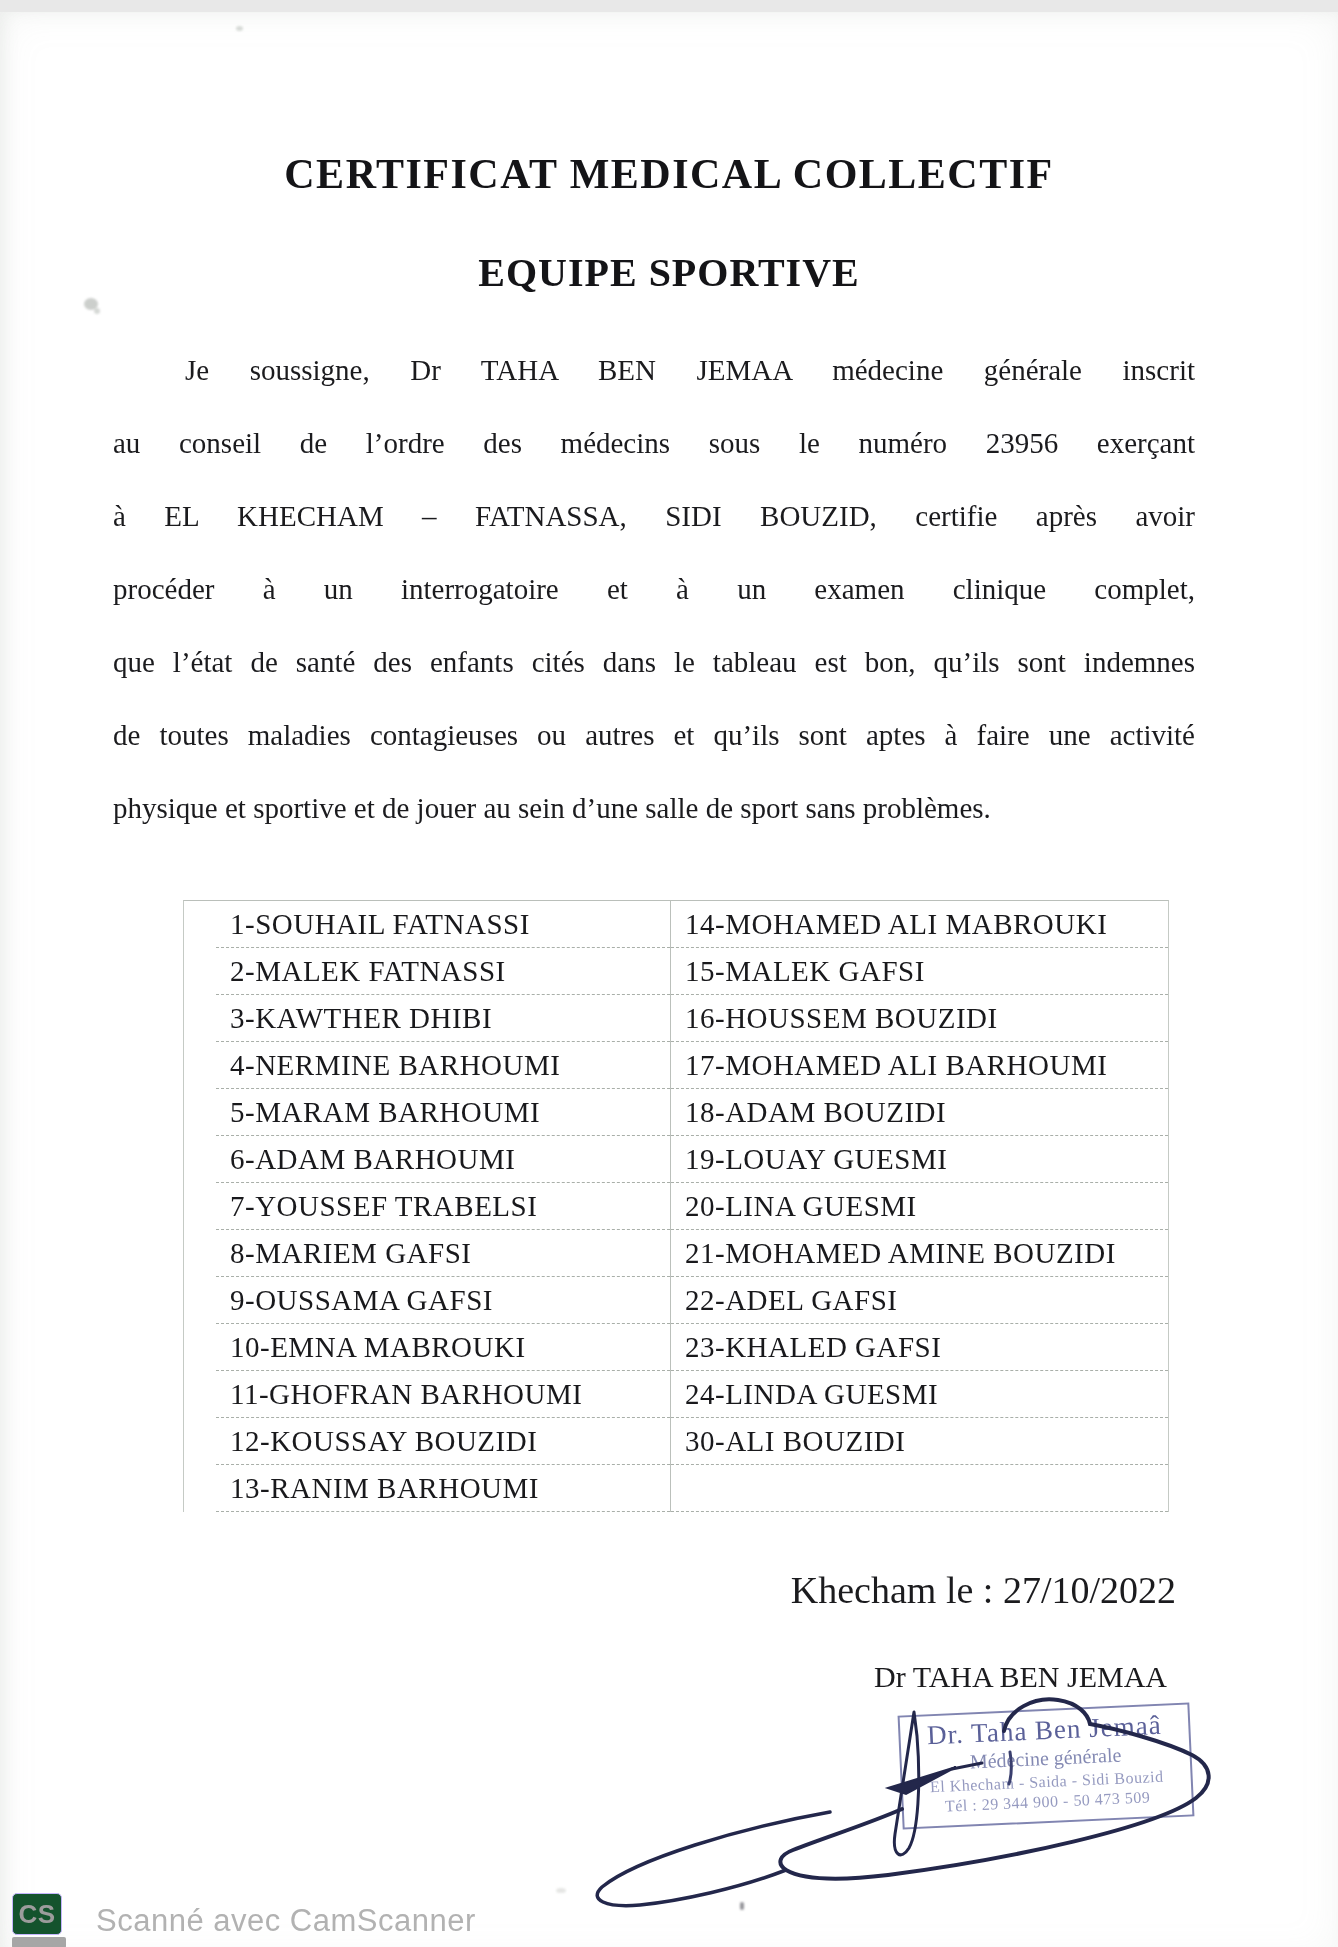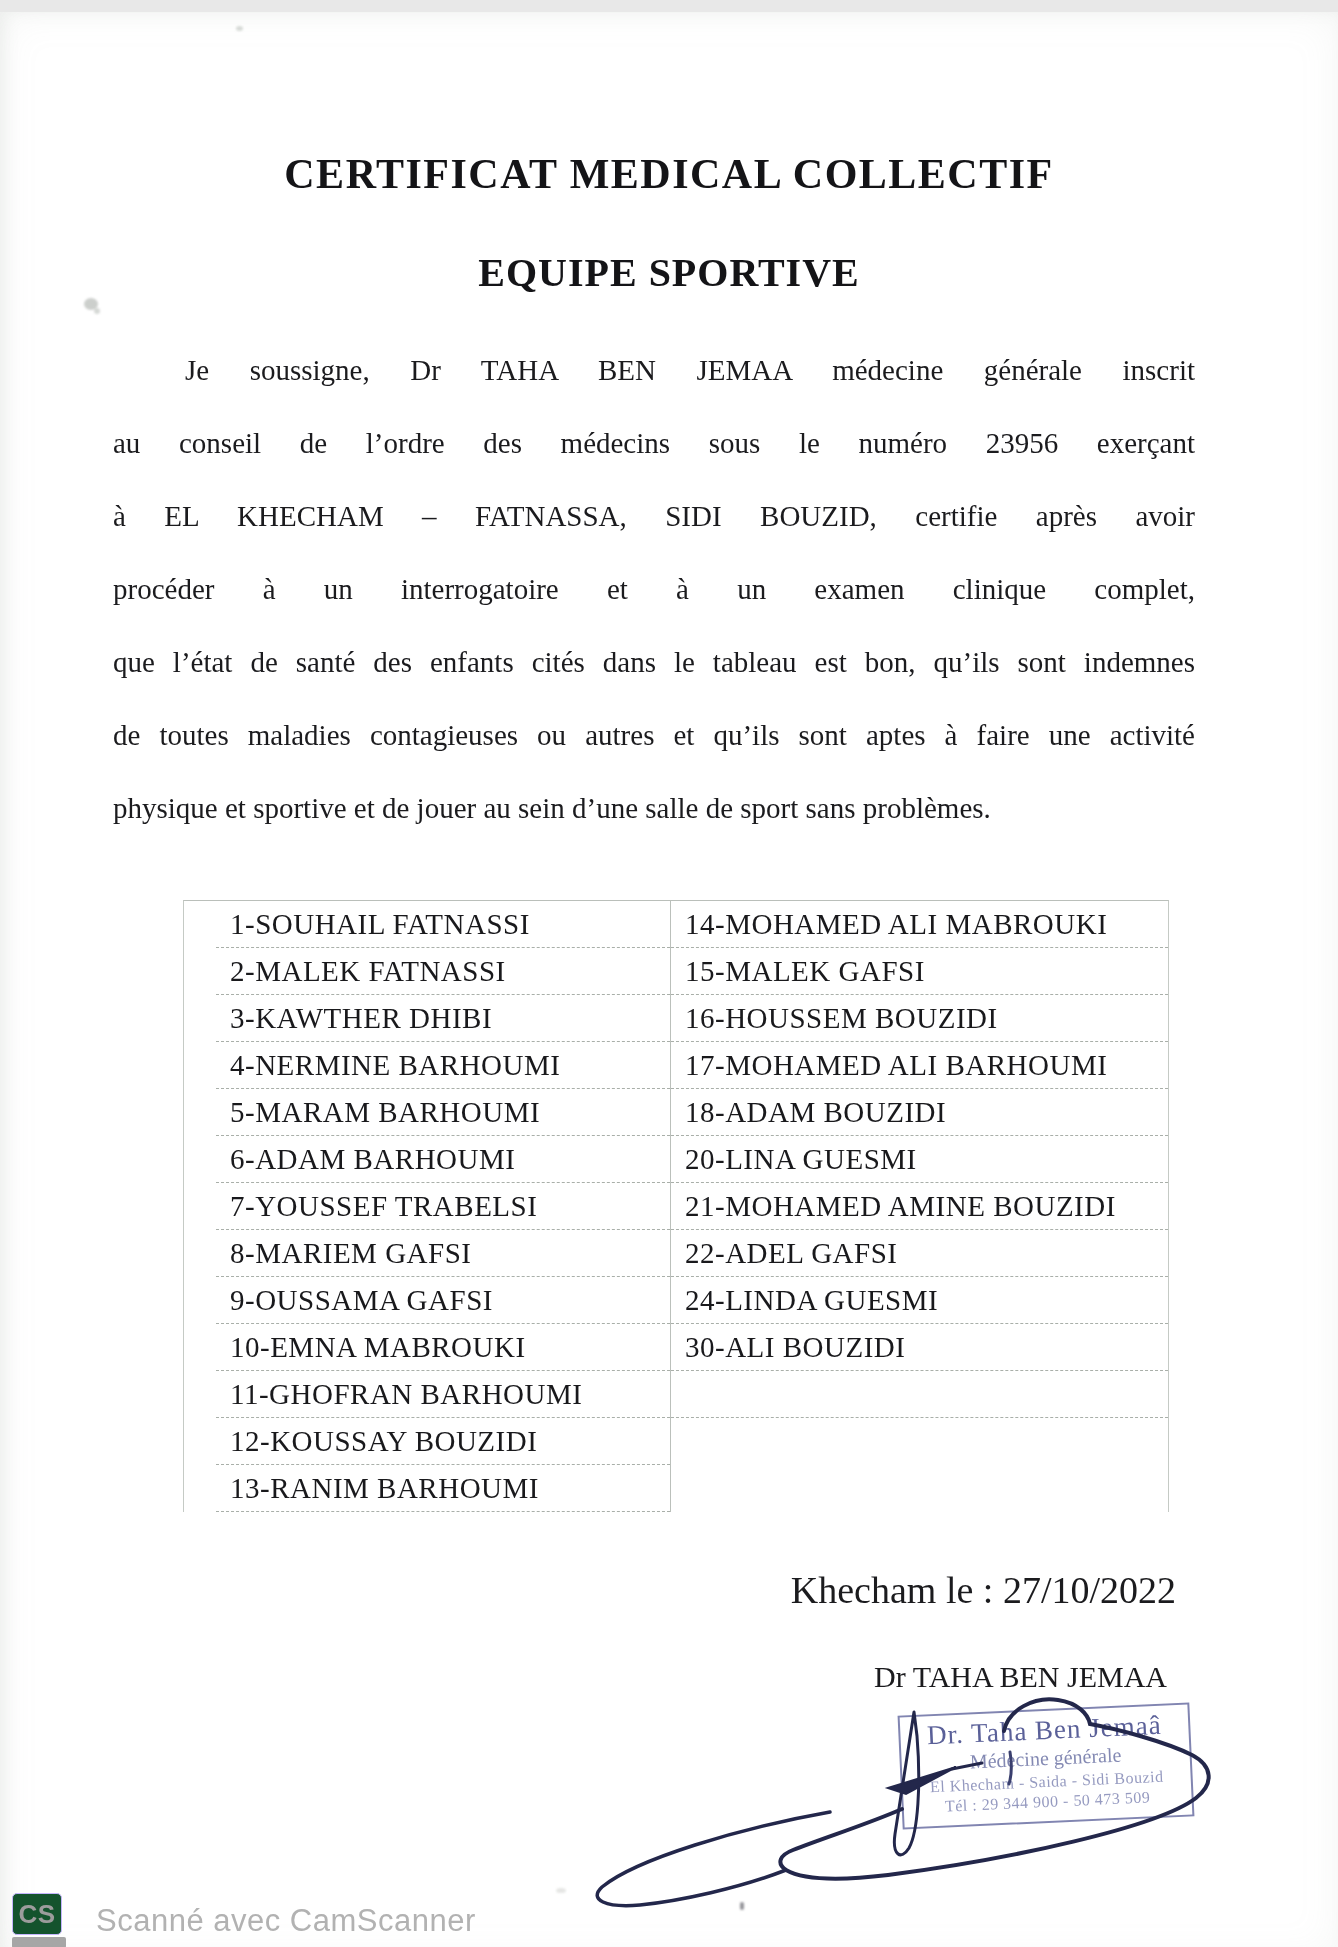--- a/index.html
+++ b/index.html
@@ -139,23 +139,25 @@
         <div class="cell">12-KOUSSAY BOUZIDI</div>
         <div class="cell">13-RANIM BARHOUMI</div>
       </div>
     <div class="col right">
 
     <div class="cell">14-MOHAMED ALI MABROUKI</div>
         <div class="cell">15-MALEK GAFSI</div>
         <div class="cell">16-HOUSSEM BOUZIDI</div>
         <div class="cell">17-MOHAMED ALI BARHOUMI</div>
         <div class="cell">18-ADAM BOUZIDI</div>
+        <div class="cell">19-LOUAY GUESMI</div>
         <div class="cell">20-LINA GUESMI</div>
         <div class="cell">21-MOHAMED AMINE BOUZIDI</div>
         <div class="cell">22-ADEL GAFSI</div>
+        <div class="cell">23-KHALED GAFSI</div>
         <div class="cell">24-LINDA GUESMI</div>
         <div class="cell">30-ALI BOUZIDI</div>
         <div class="cell"></div>
       </div>
   </div>
 
   <div class="place-date">Khecham le : 27/10/2022</div>
   <div class="doctor-name">Dr TAHA BEN JEMAA</div>
 
   <div class="stamp">

